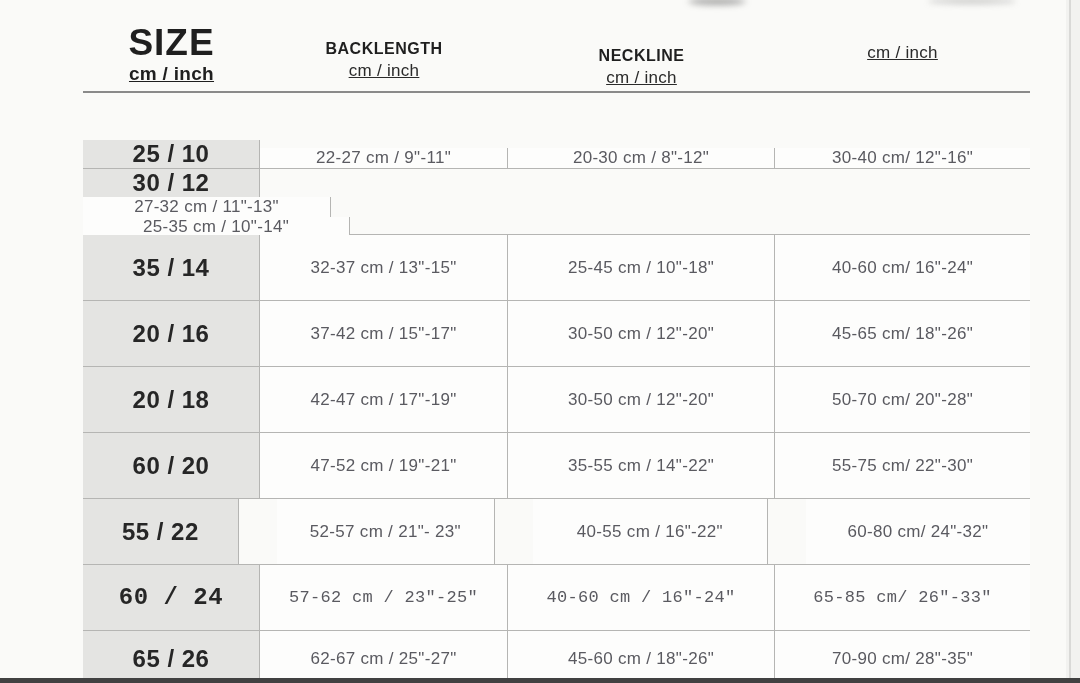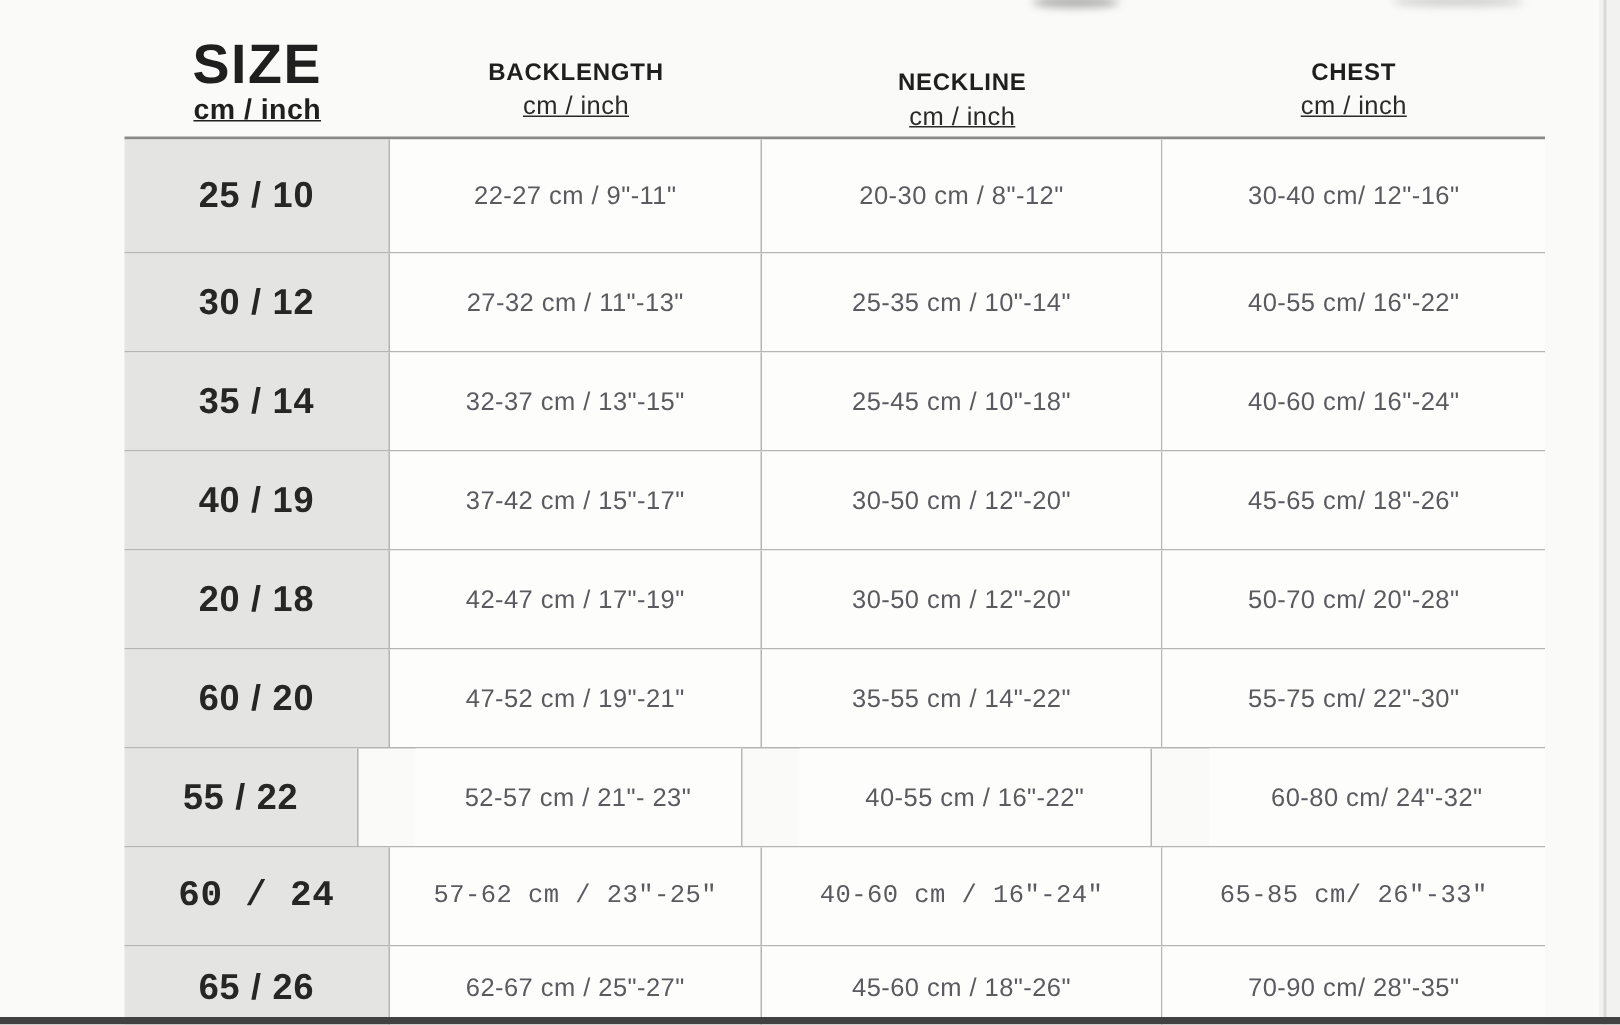--- a/index.html
+++ b/index.html
@@ -34,21 +34,21 @@
   .hdr-chest{left:775px;width:255px;top:40px;}
   .hdr-back .title,.hdr-neck .title,.hdr-chest .title{font-size:16px;}
   .hdr-back .subtitle,.hdr-neck .subtitle,.hdr-chest .subtitle{font-size:17px;margin-top:3px;color:#2a2a2a;}
 
   
   .table-body{
     position:absolute;left:83px;top:91px;width:947px;
     border-top:2px solid var(--line-dark);
   }
   .t-row{display:flex;border-top:1px solid var(--line);}
-  .t-row:first-child{border-top:none;}
+  .t-row:first-child{border-top:none;align-items:flex-end;}
   .cell{
     display:flex;align-items:center;justify-content:center;
     font-size:17px;color:var(--data-text);letter-spacing:.3px;
     background:var(--cell-bg);
   }
   .cell-size{
     width:177px;background:var(--gray-col);
     font-size:24px;font-weight:bold;color:var(--size-text);letter-spacing:.5px;
     border-right:1px solid var(--line);
   }
@@ -78,45 +78,44 @@
   </div>
   <div class="col-header hdr-back">
     <div class="title">BACKLENGTH</div>
     <div class="subtitle">cm / inch</div>
   </div>
   <div class="col-header hdr-neck">
     <div class="title">NECKLINE</div>
     <div class="subtitle">cm / inch</div>
   </div>
   <div class="col-header hdr-chest">
-    <div class="title">CHEST</div>
     <div class="subtitle">cm / inch</div>
   </div>
 
   <div class="table-body">
       <div class="t-row" style="height: 75px;">
         <div class="cell cell-size">25 / 10</div>
         <div class="cell cell-back">22-27 cm / 9"-11"</div>
         <div class="cell cell-neck">20-30 cm / 8"-12"</div>
         <div class="cell cell-chest">30-40 cm/ 12"-16"</div>
       </div>
-      <div class="t-row" style="height: 66px;">
+      <div class="t-row" style="height: 66px; flex-direction: column;">
         <div class="cell cell-size">30 / 12</div>
         <div class="cell cell-back">27-32 cm / 11"-13"</div>
         <div class="cell cell-neck">25-35 cm / 10"-14"</div>
         <div class="cell cell-chest">40-55 cm/ 16"-22"</div>
       </div>
       <div class="t-row" style="height: 66px;">
         <div class="cell cell-size">35 / 14</div>
         <div class="cell cell-back">32-37 cm / 13"-15"</div>
         <div class="cell cell-neck">25-45 cm / 10"-18"</div>
         <div class="cell cell-chest">40-60 cm/ 16"-24"</div>
       </div>
       <div class="t-row" style="height: 66px;">
-        <div class="cell cell-size">40 / 19</div>
+        <div class="cell cell-size">20 / 16</div>
         <div class="cell cell-back">37-42 cm / 15"-17"</div>
         <div class="cell cell-neck">30-50 cm / 12"-20"</div>
         <div class="cell cell-chest">45-65 cm/ 18"-26"</div>
       </div>
       <div class="t-row" style="height: 66px;">
         <div class="cell cell-size">20 / 18</div>
         <div class="cell cell-back">42-47 cm / 17"-19"</div>
         <div class="cell cell-neck">30-50 cm / 12"-20"</div>
         <div class="cell cell-chest">50-70 cm/ 20"-28"</div>
       </div>

